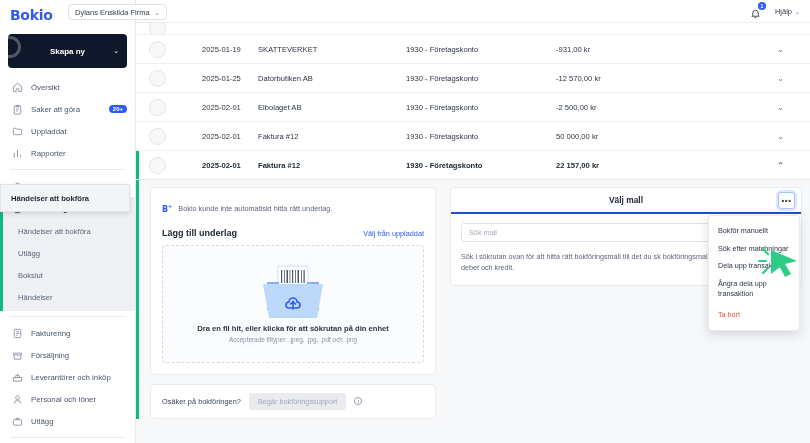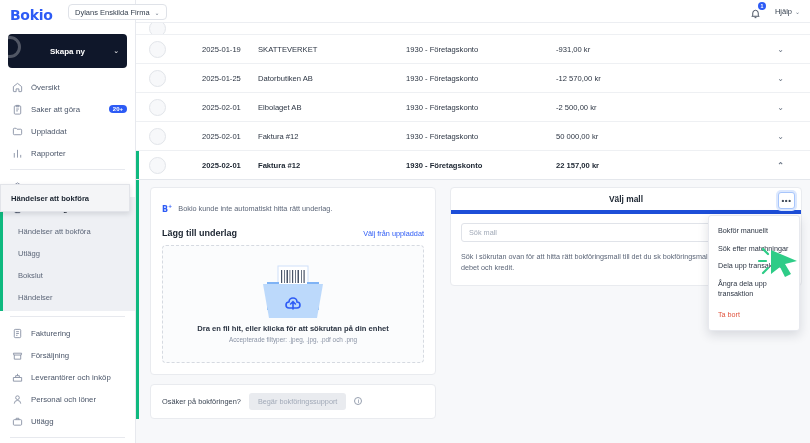--- a/index.html
+++ b/index.html
@@ -138,21 +138,21 @@
 
   .support-card { margin-top: 9px; padding: 8px 11px; display: flex; align-items: center; gap: 8px; }
   .support-q { font-size: 7.4px; color: #3b4553; }
   .support-btn {
     background: #e9ebef; color: #a2aab8; font-size: 7.3px; border-radius: 3px;
     padding: 4px 9px; cursor: default;
   }
 
   .tmpl-card { position: relative; padding: 0; }
   .tmpl-head { height: 26px; display: flex; align-items: center; justify-content: center;
-    font-size: 8.4px; font-weight: 700; color: #1b2430; position: relative; border-bottom: 4px solid #1d4ed8; }
+    font-size: 8.4px; font-weight: 700; color: #1b2430; position: relative; border-bottom: 2px solid #1d4ed8; }
   .dots-btn {
     position: absolute; right: 6px; top: 4px; width: 17px; height: 17px; border-radius: 3px;
     border: 1px solid #a7c5fb; background: #fff; display: flex; align-items: center; justify-content: center;
     box-shadow: 0 0 0 2px #dce8fe; cursor: pointer; color: #3b4553; font-size: 8px; letter-spacing: 0.5px;
   }
   .tmpl-body { padding: 9px 10px 12px 10px; }
   .srch {
     height: 19px; border: 1px solid #e0e3e9; border-radius: 3px; display: flex; align-items: center;
     padding: 0 7px; font-size: 7.3px; color: #a2aab8; background: #fff;
   }

